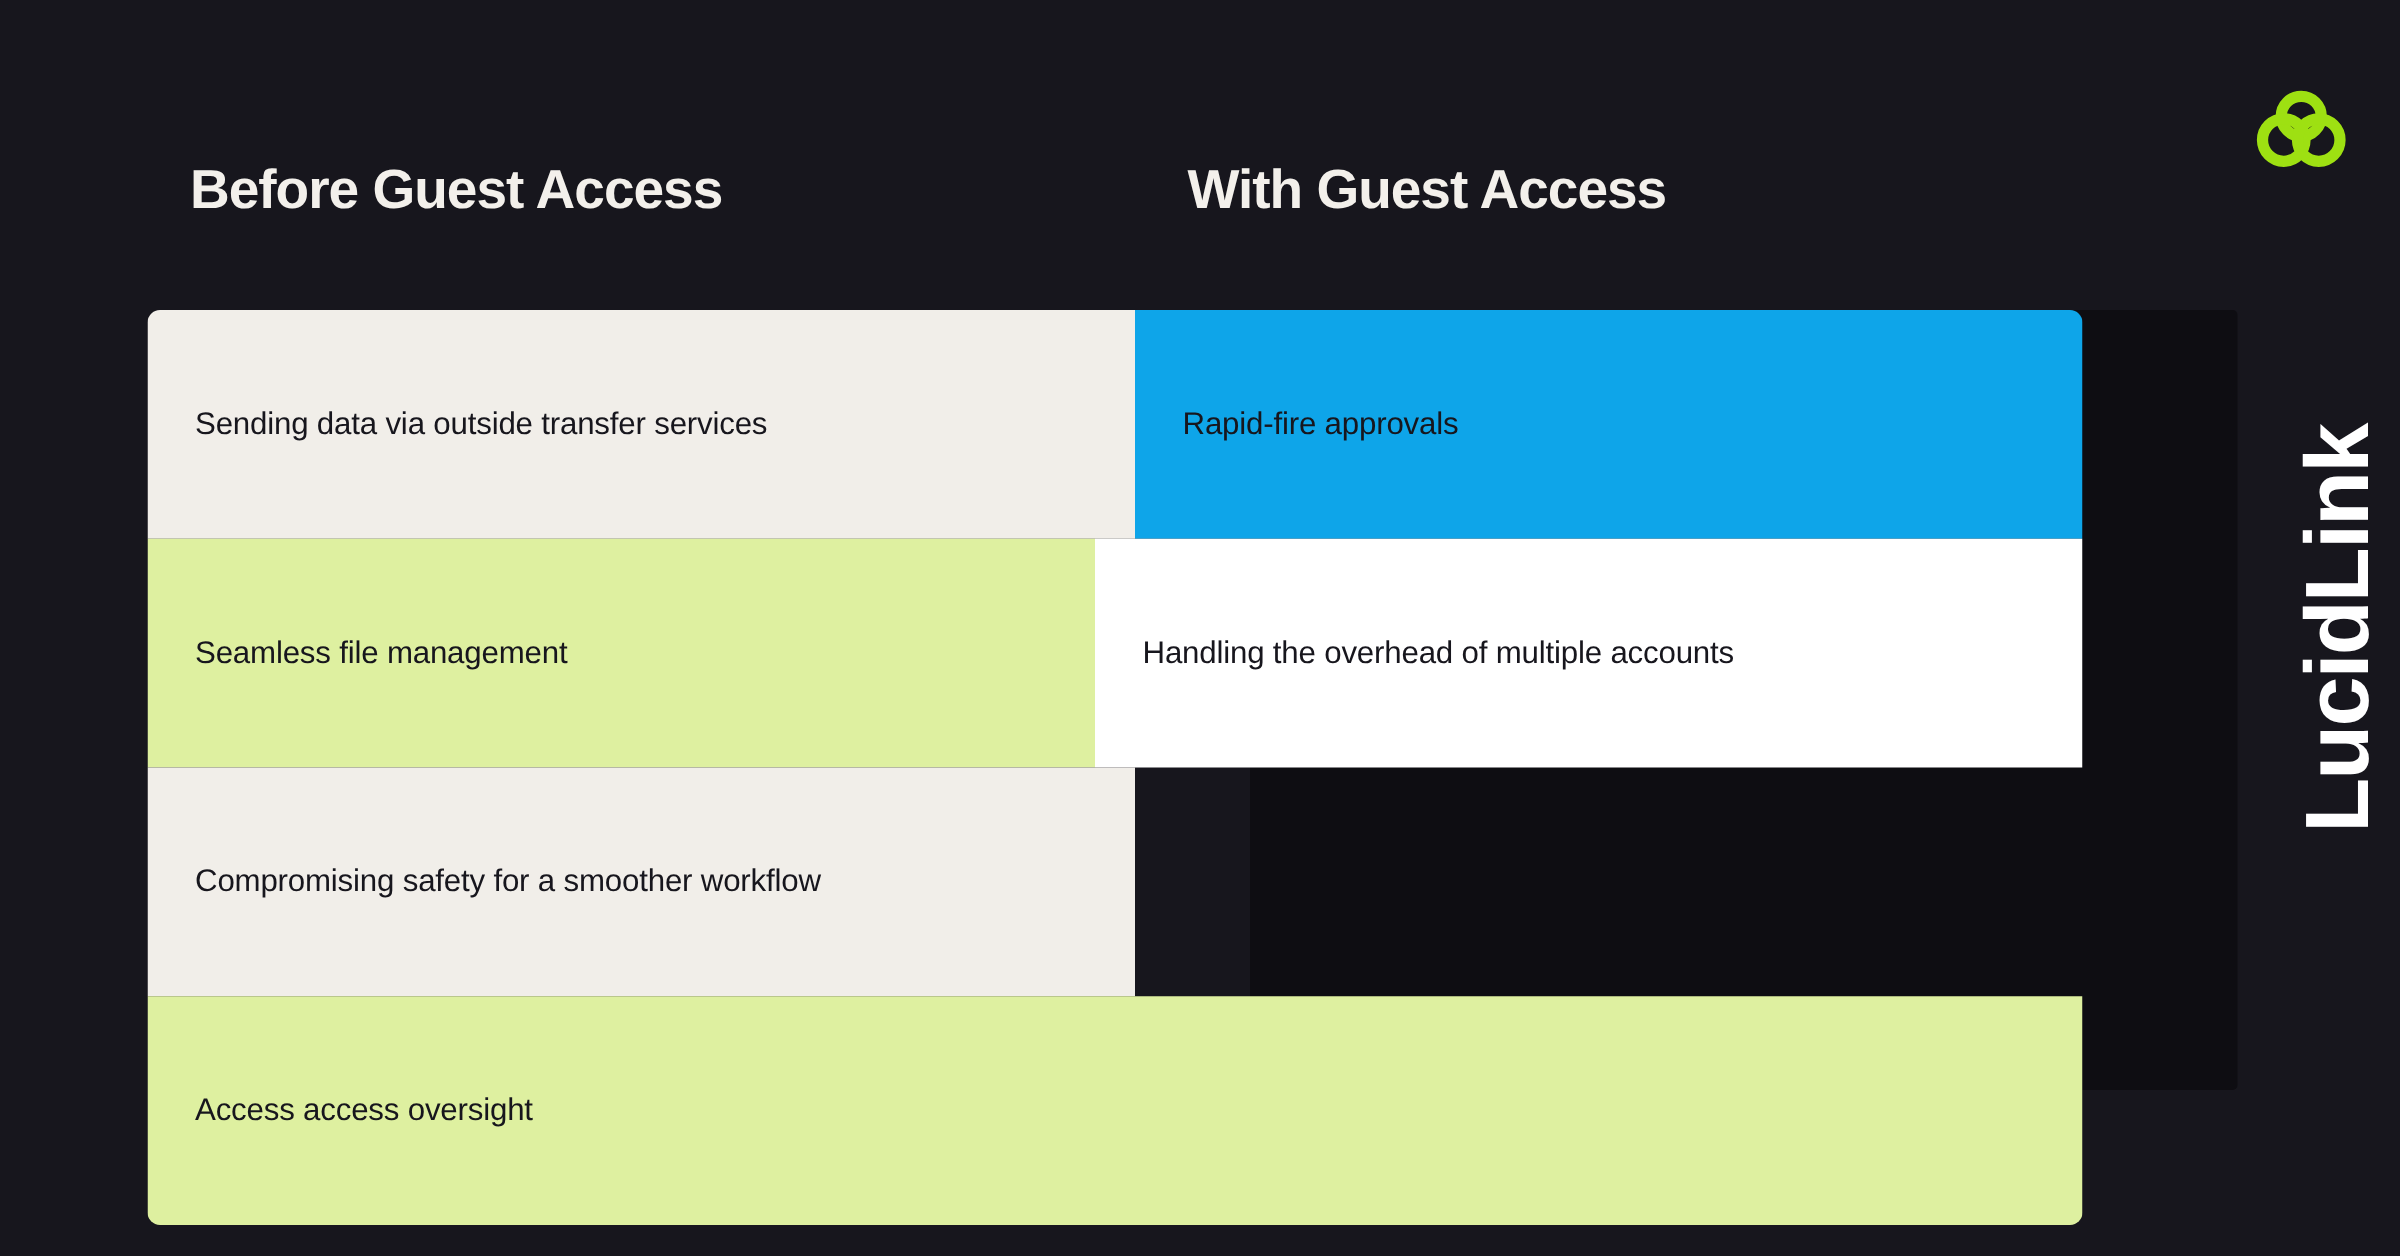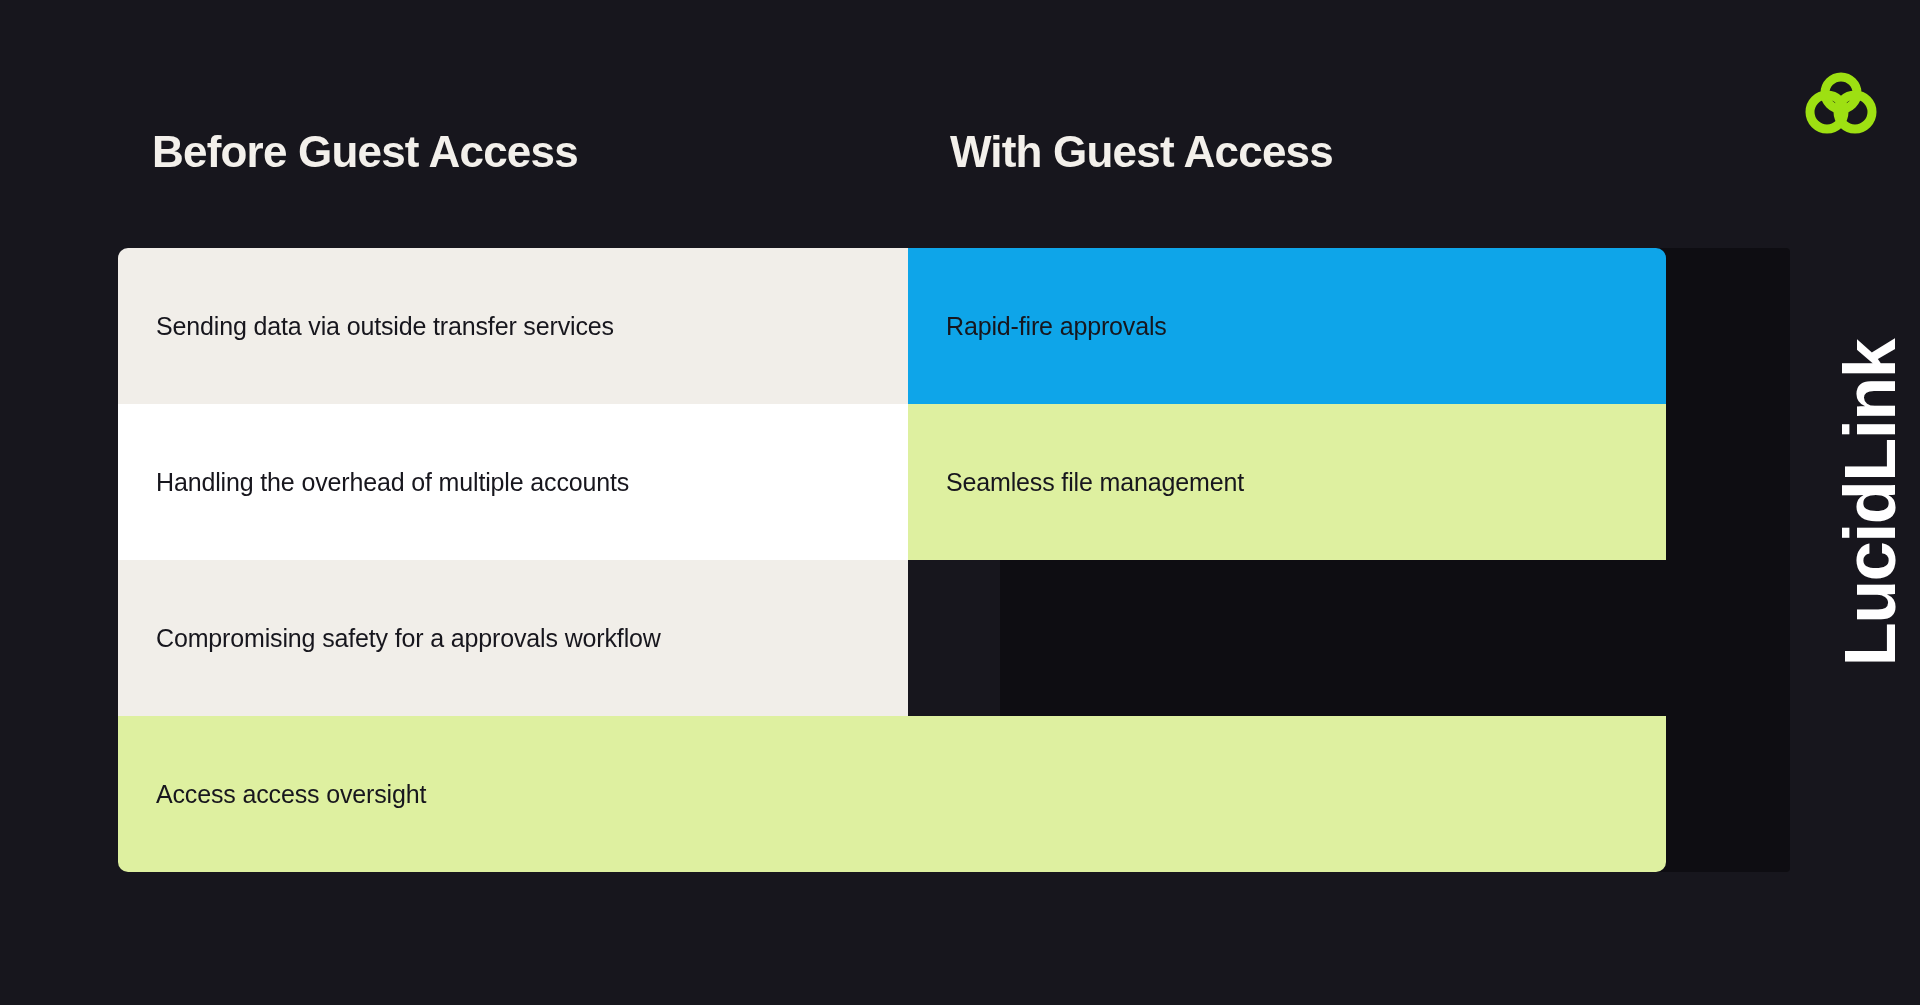--- a/index.html
+++ b/index.html
@@ -82,21 +82,21 @@
     background: #0E0D12;
     border-radius: 4px;
   }
 
   
   .compare-table {
     position: absolute;
     top: 248px;
     left: 118px;
     width: 1548px;
-    height: 624px;
+    height: 732px;
     border-radius: 10px;
     overflow: hidden;
     display: flex;
     flex-direction: column;
   }
   .table-row {
     display: flex;
     flex: 1 1 0;
     min-height: 0;
   }
@@ -145,25 +145,25 @@
 </div>
 
 <div class="compare-table">
 
   <div class="table-row odd">
     <div class="cell before">Sending data via outside transfer services</div>
     <div class="cell with">Rapid-fire approvals</div>
   </div>
 
   <div class="table-row even">
+    <div class="cell with">Seamless file management</div>
     <div class="cell before">Handling the overhead of multiple accounts</div>
-    <div class="cell with">Seamless file management</div>
   </div>
 
   <div class="table-row odd">
-    <div class="cell before">Compromising safety for a approvals workflow</div>
+    <div class="cell before">Compromising safety for a smoother workflow</div>
   </div>
 
   <div class="table-row even">
     <div class="cell with">Access access oversight</div>
   </div>
 
 </div>
 
 </body></html>

